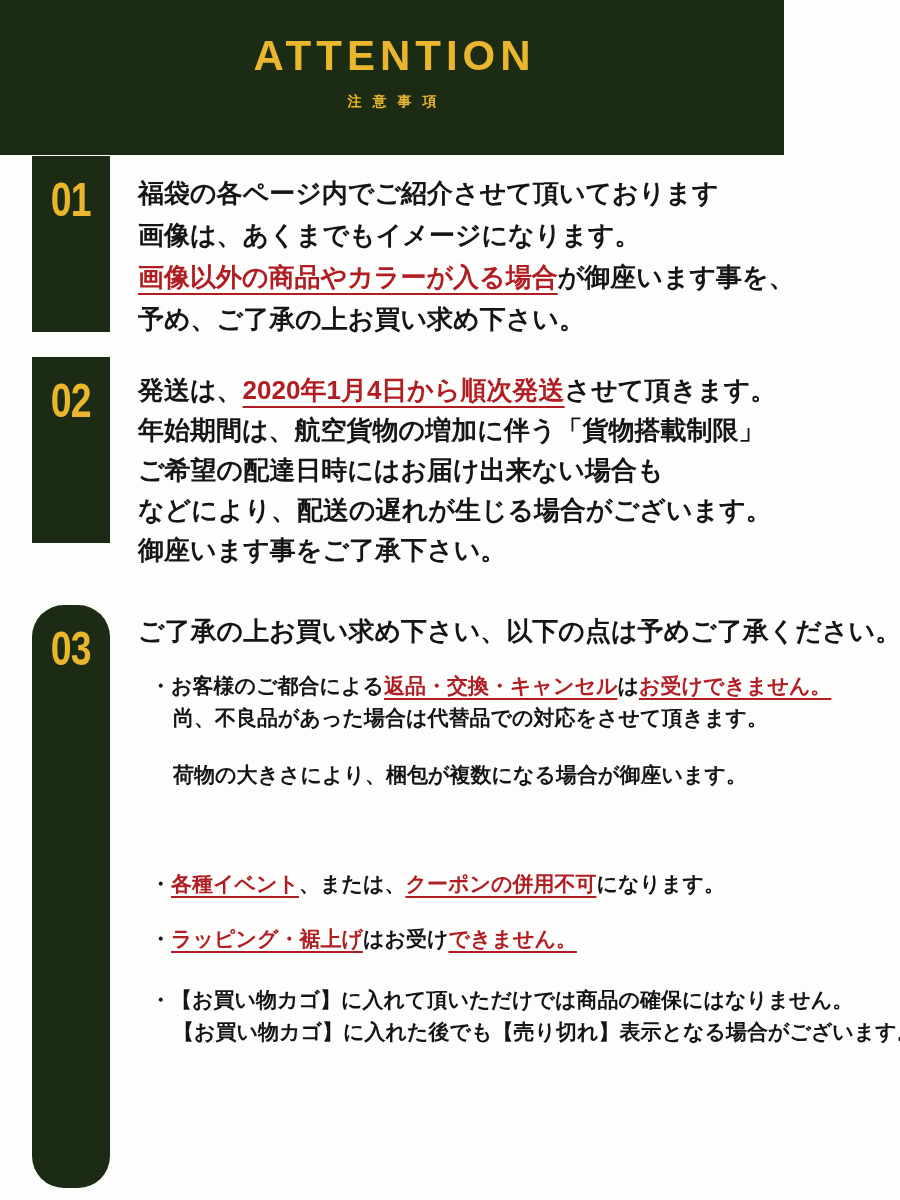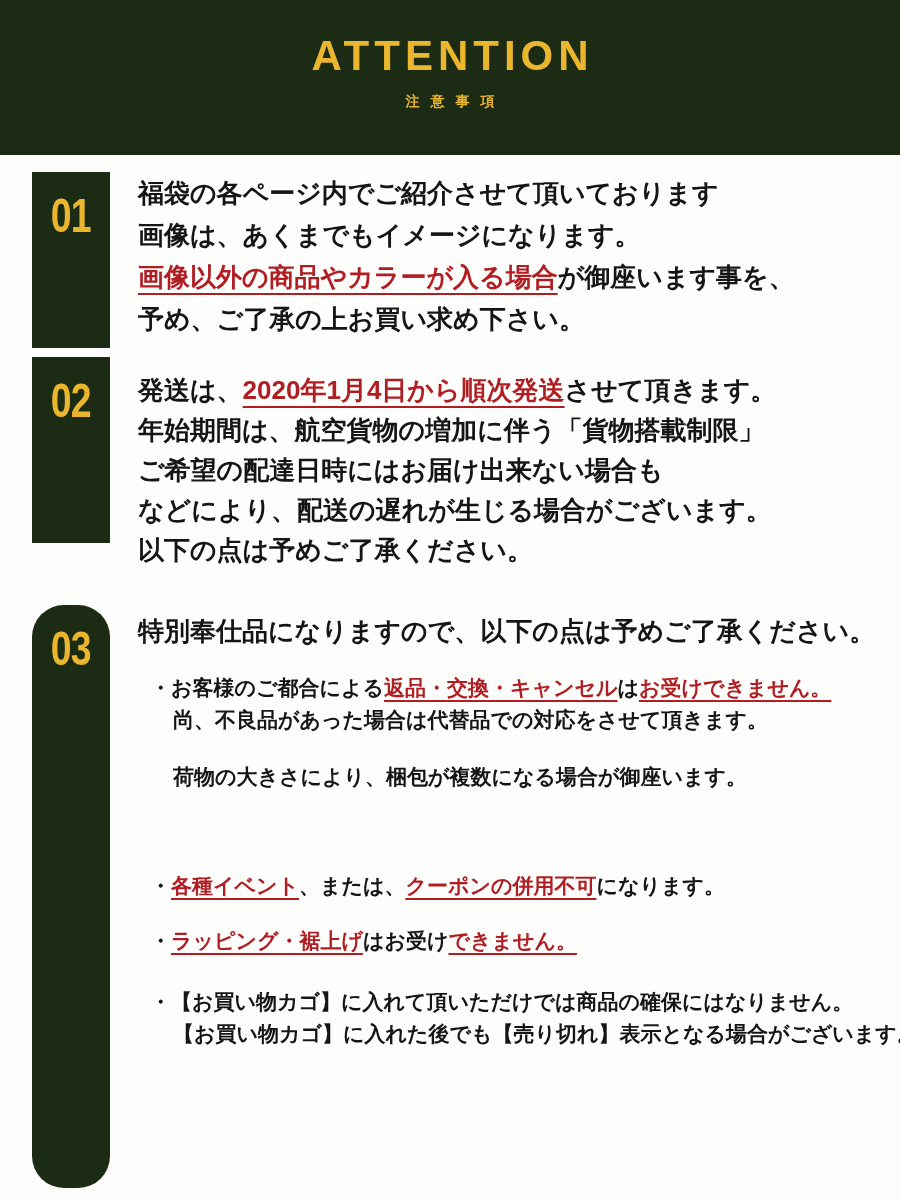--- a/index.html
+++ b/index.html
@@ -16,41 +16,41 @@
     width:900px;height:1200px;
     margin:0 auto;
     background:var(--bg);
     color:var(--text);
     font-family:"Liberation Sans","DejaVu Sans",sans-serif;
     font-weight:700;
     overflow:hidden;
   }
   
   .hdr{
-    position:absolute;left:0;top:0;width:900px;height:155px;
+    position:absolute;left:0;top:0;width:784px;height:155px;
     background:var(--dark);text-align:center;
   }
   .hdr-title{
     padding-top:33px;
     font-size:42px;line-height:1.1;
     letter-spacing:5px;text-indent:5px;
     color:var(--gold);
   }
   .hdr-sub{
     margin-top:15px;
     font-size:14px;line-height:1.1;
     letter-spacing:11px;text-indent:11px;
     color:var(--gold);
   }
   
   .numbox{
     position:absolute;left:32px;width:78px;
     background:var(--dark);text-align:center;
   }
-  .nb1{top:172px;height:176px;}
+  .nb1{top:156px;height:176px;}
   .nb2{top:357px;height:186px;}
   .nb3{top:605px;height:583px;border-radius:32px;}
   .num{
     display:inline-block;margin-top:20px;
     font-size:48px;line-height:1;letter-spacing:-1px;
     color:var(--gold);
     transform:scaleX(0.78);transform-origin:center top;
   }
   
   .txt{position:absolute;left:138px;font-size:26px;white-space:nowrap;}
@@ -58,21 +58,21 @@
   .s1 .line{line-height:42px;font-family:Liberation Mono, monospace;}
   .s2{top:370px;}
   .s2 .line{line-height:40px;}
   .s3h{top:610px;line-height:42px;}
   .txt .red-u{text-underline-offset:7px;}
   
   .bullet-group{
     position:absolute;left:150px;
     font-size:21px;white-space:nowrap;
   }
-  .bullet-group .line{line-height:32px;}
+  .bullet-group .line{line-height:32px;font-family:Liberation Mono, monospace;}
   .bullet-group .cont{margin-left:23px;}
   .bg1{top:672px;}
   .bg2{top:761px;}
   .bg3{top:870px;}
   .bg4{top:925px;}
   .bg5{top:986px;}
   .bg6{top:1070px;}
   
   .red-u{
     color:var(--red);
@@ -124,26 +124,26 @@
     <div class="line">
       <span>年始期間は、航空貨物の増加に伴う「貨物搭載制限」</span>
     </div>
     <div class="line">
       <span>ご希望の配達日時にはお届け出来ない場合も</span>
     </div>
     <div class="line">
       <span>などにより、配送の遅れが生じる場合がございます。</span>
     </div>
     <div class="line">
-      <span>以下の点は予めご了承ください。</span>
+      <span>御座います事をご了承下さい。</span>
     </div>
   </div>
 
   <div class="txt s3h">
-    <span>特別奉仕品になりますので、以下の点は予めご了承ください。</span>
+    <span>ご了承の上お買い求め下さい、以下の点は予めご了承ください。</span>
   </div>
 
   <div class="bullet-group bg1">
     <div class="line">
       <span>・お客様のご都合による</span><span class="red-u">返品・交換・キャンセル</span><span>は</span><span class="red-u">お受けできません。</span>
     </div>
     <div class="line cont">
       <span>尚、不良品があった場合は代替品での対応をさせて頂きます。</span>
     </div>
   </div>

